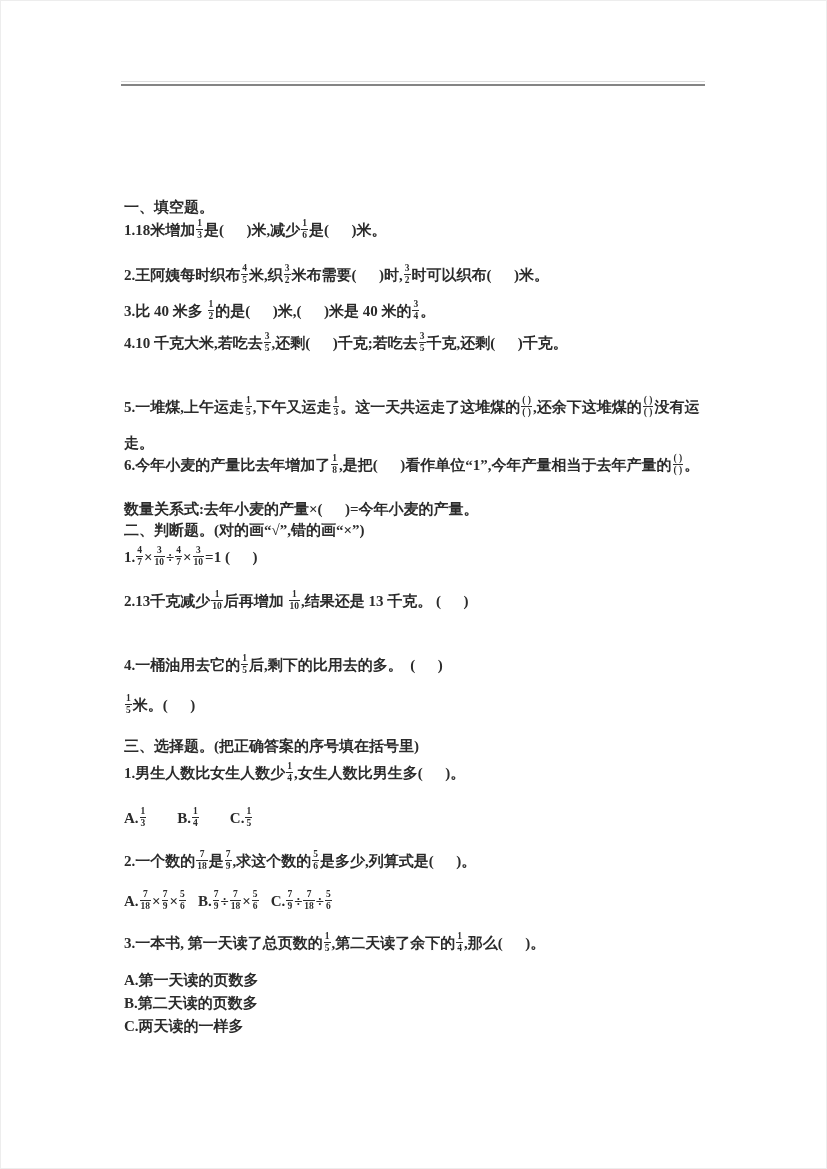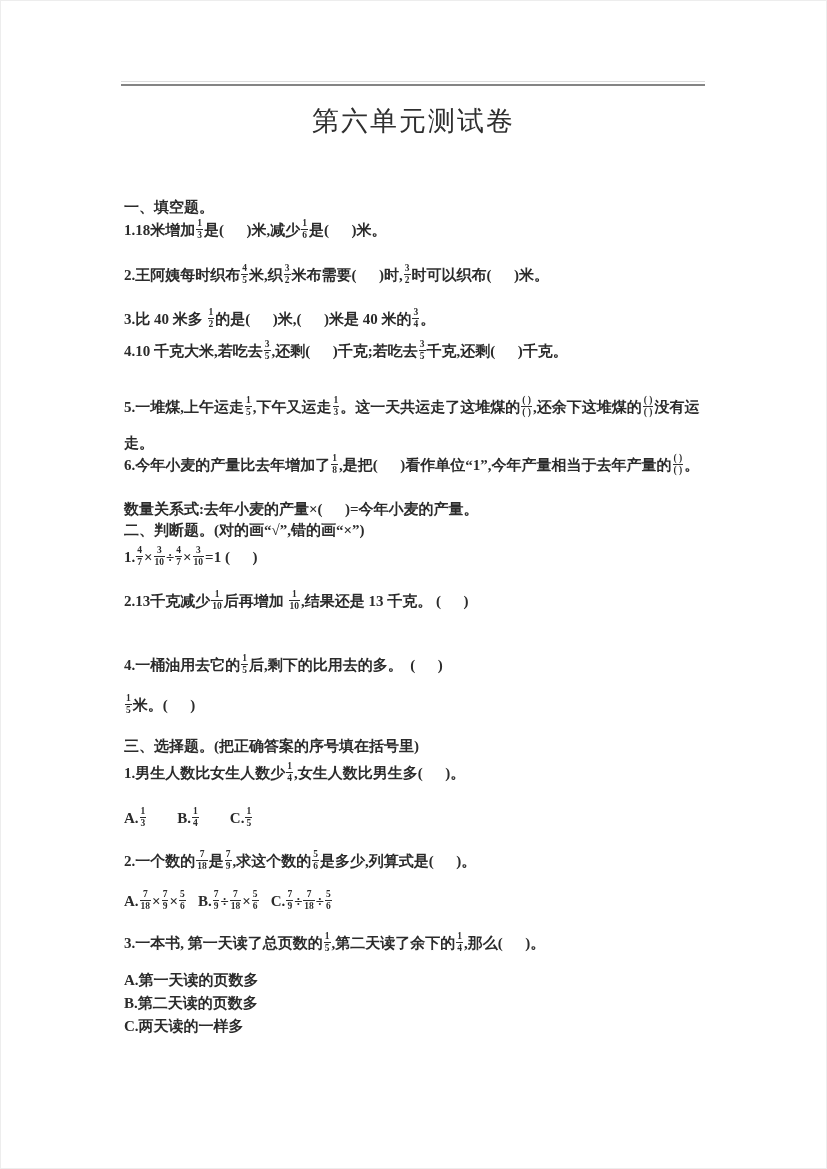--- a/index.html
+++ b/index.html
@@ -33,27 +33,26 @@
   .frac .num, .frac .den { display:block; padding:0 1px; }
   .frac .den { border-top:1px solid #2b2b2b; }
 </style>
 </head>
 <body>
 
 <div class="page">
   <div class="rule-light"></div>
   <div class="rule-dark"></div>
 
-  <div class="title">第六单元测试卷</div>
 
   <div class="line sec-header" style="top:197px">一、填空题。</div>
   <div class="line" style="top:219px"><span>1.18米增加</span><span class="frac"><span class="num">1</span><span class="den">3</span></span><span>是(      )米,减少</span><span class="frac"><span class="num">1</span><span class="den">6</span></span><span>是(      )米。</span></div>
   <div class="line" style="top:264px"><span>2.王阿姨每时织布</span><span class="frac"><span class="num">4</span><span class="den">5</span></span><span>米,织</span><span class="frac"><span class="num">3</span><span class="den">2</span></span><span>米布需要(      )时,</span><span class="frac"><span class="num">3</span><span class="den">2</span></span><span>时可以织布(      )米。</span></div>
-  <div class="line" style="top:308px"><span>3.比 40 米多 </span><span class="frac"><span class="num">1</span><span class="den">2</span></span><span>的是(      )米,(      )米是 40 米的</span><span class="frac"><span class="num">3</span><span class="den">4</span></span><span>。</span></div>
-  <div class="line" style="top:340px"><span>4.10 千克大米,若吃去</span><span class="frac"><span class="num">3</span><span class="den">5</span></span><span>,还剩(      )千克;若吃去</span><span class="frac"><span class="num">3</span><span class="den">5</span></span><span>千克,还剩(      )千克。</span></div>
+  <div class="line" style="top:300px"><span>3.比 40 米多 </span><span class="frac"><span class="num">1</span><span class="den">2</span></span><span>的是(      )米,(      )米是 40 米的</span><span class="frac"><span class="num">3</span><span class="den">4</span></span><span>。</span></div>
+  <div class="line" style="top:332px"><span>4.10 千克大米,若吃去</span><span class="frac"><span class="num">3</span><span class="den">5</span></span><span>,还剩(      )千克;若吃去</span><span class="frac"><span class="num">3</span><span class="den">5</span></span><span>千克,还剩(      )千克。</span></div>
   <div class="line" style="top:396px"><span>5.一堆煤,上午运走</span><span class="frac"><span class="num">1</span><span class="den">5</span></span><span>,下午又运走</span><span class="frac"><span class="num">1</span><span class="den">3</span></span><span>。这一天共运走了这堆煤的</span><span class="frac"><span class="num">( )</span><span class="den">( )</span></span><span>,还余下这堆煤的</span><span class="frac"><span class="num">( )</span><span class="den">( )</span></span><span>没有运</span></div>
   <div class="line" style="top:433px"><span>走。</span></div>
   <div class="line" style="top:454px"><span>6.今年小麦的产量比去年增加了</span><span class="frac"><span class="num">1</span><span class="den">8</span></span><span>,是把(      )看作单位“1”,今年产量相当于去年产量的</span><span class="frac"><span class="num">( )</span><span class="den">( )</span></span><span>。</span></div>
   <div class="line sec-header" style="top:520px">二、判断题。(对的画“√”,错的画“×”)</div>
 
   <div class="line" style="top:499px"><span>数量关系式:去年小麦的产量×(      )=今年小麦的产量。</span></div>
   <div class="line" style="top:546px"><span>1.</span><span class="frac"><span class="num">4</span><span class="den">7</span></span><span>×</span><span class="frac"><span class="num">3</span><span class="den">10</span></span><span>÷</span><span class="frac"><span class="num">4</span><span class="den">7</span></span><span>×</span><span class="frac"><span class="num">3</span><span class="den">10</span></span><span>=1 (      )</span></div>
   <div class="line" style="top:590px"><span>2.13千克减少</span><span class="frac"><span class="num">1</span><span class="den">10</span></span><span>后再增加 </span><span class="frac"><span class="num">1</span><span class="den">10</span></span><span>,结果还是 13 千克。 (      )</span></div>
   <div class="line" style="top:654px"><span>4.一桶油用去它的</span><span class="frac"><span class="num">1</span><span class="den">5</span></span><span>后,剩下的比用去的多。  (      )</span></div>
   <div class="line" style="top:694px"><span class="frac"><span class="num">1</span><span class="den">5</span></span><span>米。(      )</span></div>

